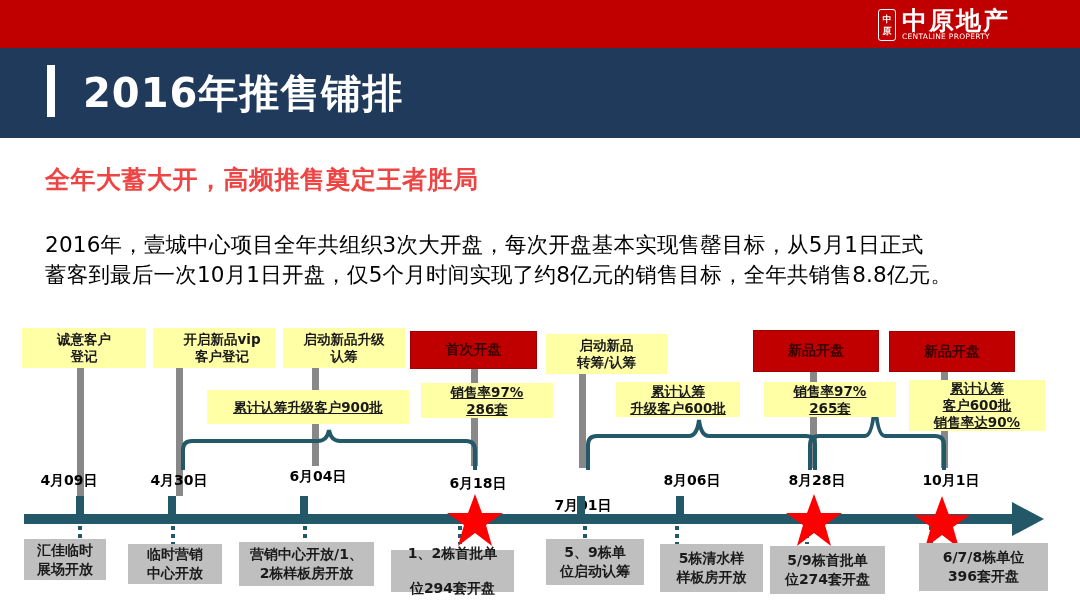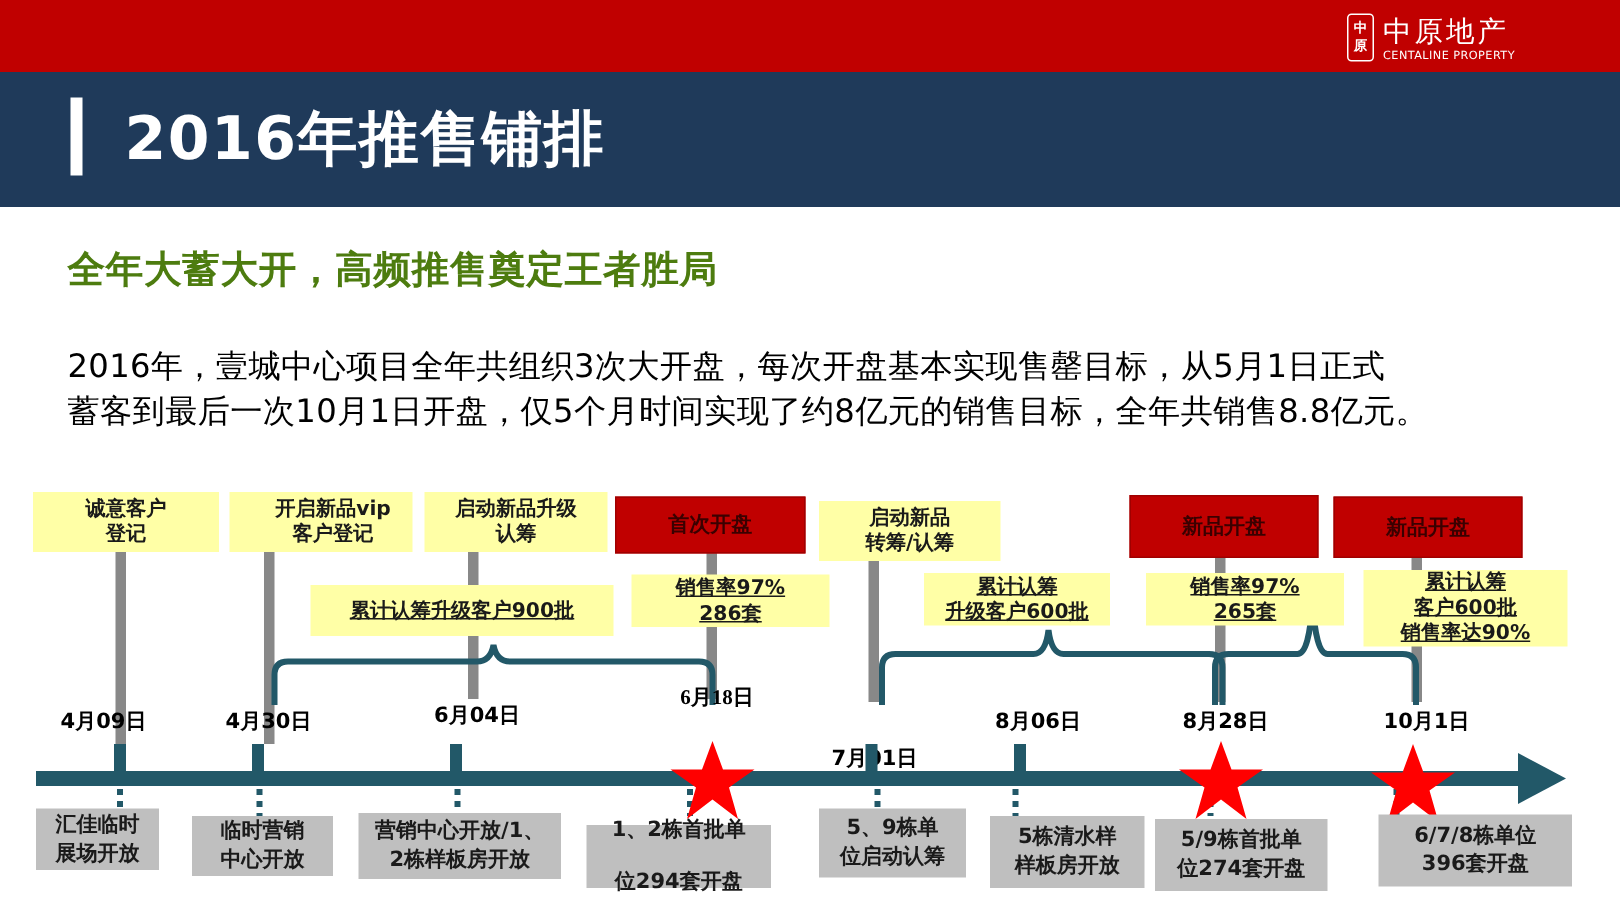--- a/index.html
+++ b/index.html
@@ -3,28 +3,28 @@
 <meta charset="utf-8">
 <style>
   * { margin:0; padding:0; box-sizing:border-box; }
   html, body { width:1080px; height:608px; overflow:hidden; background:#ffffff; }
   body { position:relative; font-family:"DejaVu Sans","Liberation Sans",sans-serif; }
 
   .topbar { position:absolute; left:0; top:0; width:1080px; height:48px; background:#c00000; }
   .logo { position:absolute; right:70px; top:7px; height:36px; display:flex; align-items:center; color:#fff; }
   .logo-seal { width:18px; height:32px; border:1.5px solid #fff; border-radius:3px; margin-right:6px; display:flex; flex-direction:column; align-items:center; justify-content:center; font-size:9px; line-height:12px; font-weight:bold; }
   .logo-text { display:flex; flex-direction:column; }
-  .logo-cn { font-size:19px; font-weight:normal; letter-spacing:2px; line-height:22px; }
+  .logo-cn { font-size:25px; font-weight:bold; letter-spacing:2px; line-height:22px; }
   .logo-en { font-size:7.5px; font-weight:normal; letter-spacing:0.3px; line-height:9px; }
 
   .titlebar { position:absolute; left:0; top:48px; width:1080px; height:90px; background:#1f3a5a; }
   .title-accent { position:absolute; left:47px; top:17px; width:8px; height:52px; background:#ffffff; }
   .title { position:absolute; left:83px; top:20px; font-size:40px; font-weight:bold; color:#fff; line-height:50px; letter-spacing:1px; }
 
-  .subtitle { position:absolute; left:45px; top:164px; font-size:25px; font-weight:bold; color:#4d7c0f; line-height:32px; letter-spacing:0.5px; }
+  .subtitle { position:absolute; left:45px; top:164px; font-size:25px; font-weight:bold; color:#ef4444; line-height:32px; letter-spacing:0.5px; }
   .para { position:absolute; left:45px; top:230px; width:1010px; font-size:21.5px; color:#000; line-height:30px; letter-spacing:0.2px; }
 
   .timeline { position:absolute; left:0; top:0; width:1080px; height:608px; }
   .axis { position:absolute; left:24px; top:514px; width:990px; height:10px; background:#225868; }
   .arrowhead { position:absolute; left:1012px; top:502px; width:0; height:0; border-top:17px solid transparent; border-bottom:17px solid transparent; border-left:32px solid #225868; }
 
   .stem { position:absolute; width:7px; background:#888888; }
   .tick { position:absolute; width:8px; height:18px; background:#225868; top:496px; }
   .dots { position:absolute; width:4px; top:526px; height:18px; background:repeating-linear-gradient(to bottom,#225868 0 4px,transparent 4px 8px); }
 
@@ -123,21 +123,21 @@
   </div>
   <div class="ybox u" style="left:909px; top:380px; width:136px; height:51px;">
     <span>累计认筹</span>
       <span>客户600批</span>
       <span>销售率达90%</span>
   </div>
 
   <div class="date" style="left:69px; top:472px;">4月09日</div>
   <div class="date" style="left:179px; top:472px;">4月30日</div>
   <div class="date" style="left:318px; top:468px;">6月04日</div>
-  <div class="date" style="left:478px; top:456px;font-family:Liberation Serif, serif;">6月18日</div>
+  <div class="date" style="left:478px; top:475px;">6月18日</div>
   <div class="date" style="left:583px; top:497px;">7月01日</div>
   <div class="date" style="left:692px; top:472px;">8月06日</div>
   <div class="date" style="left:817px; top:472px;">8月28日</div>
   <div class="date" style="left:951px; top:472px;">10月1日</div>
 
   <div class="axis"></div>
   <div class="arrowhead"></div>
 
   <div class="tick" style="left:76px;"></div>
   <div class="tick" style="left:168px;"></div>

